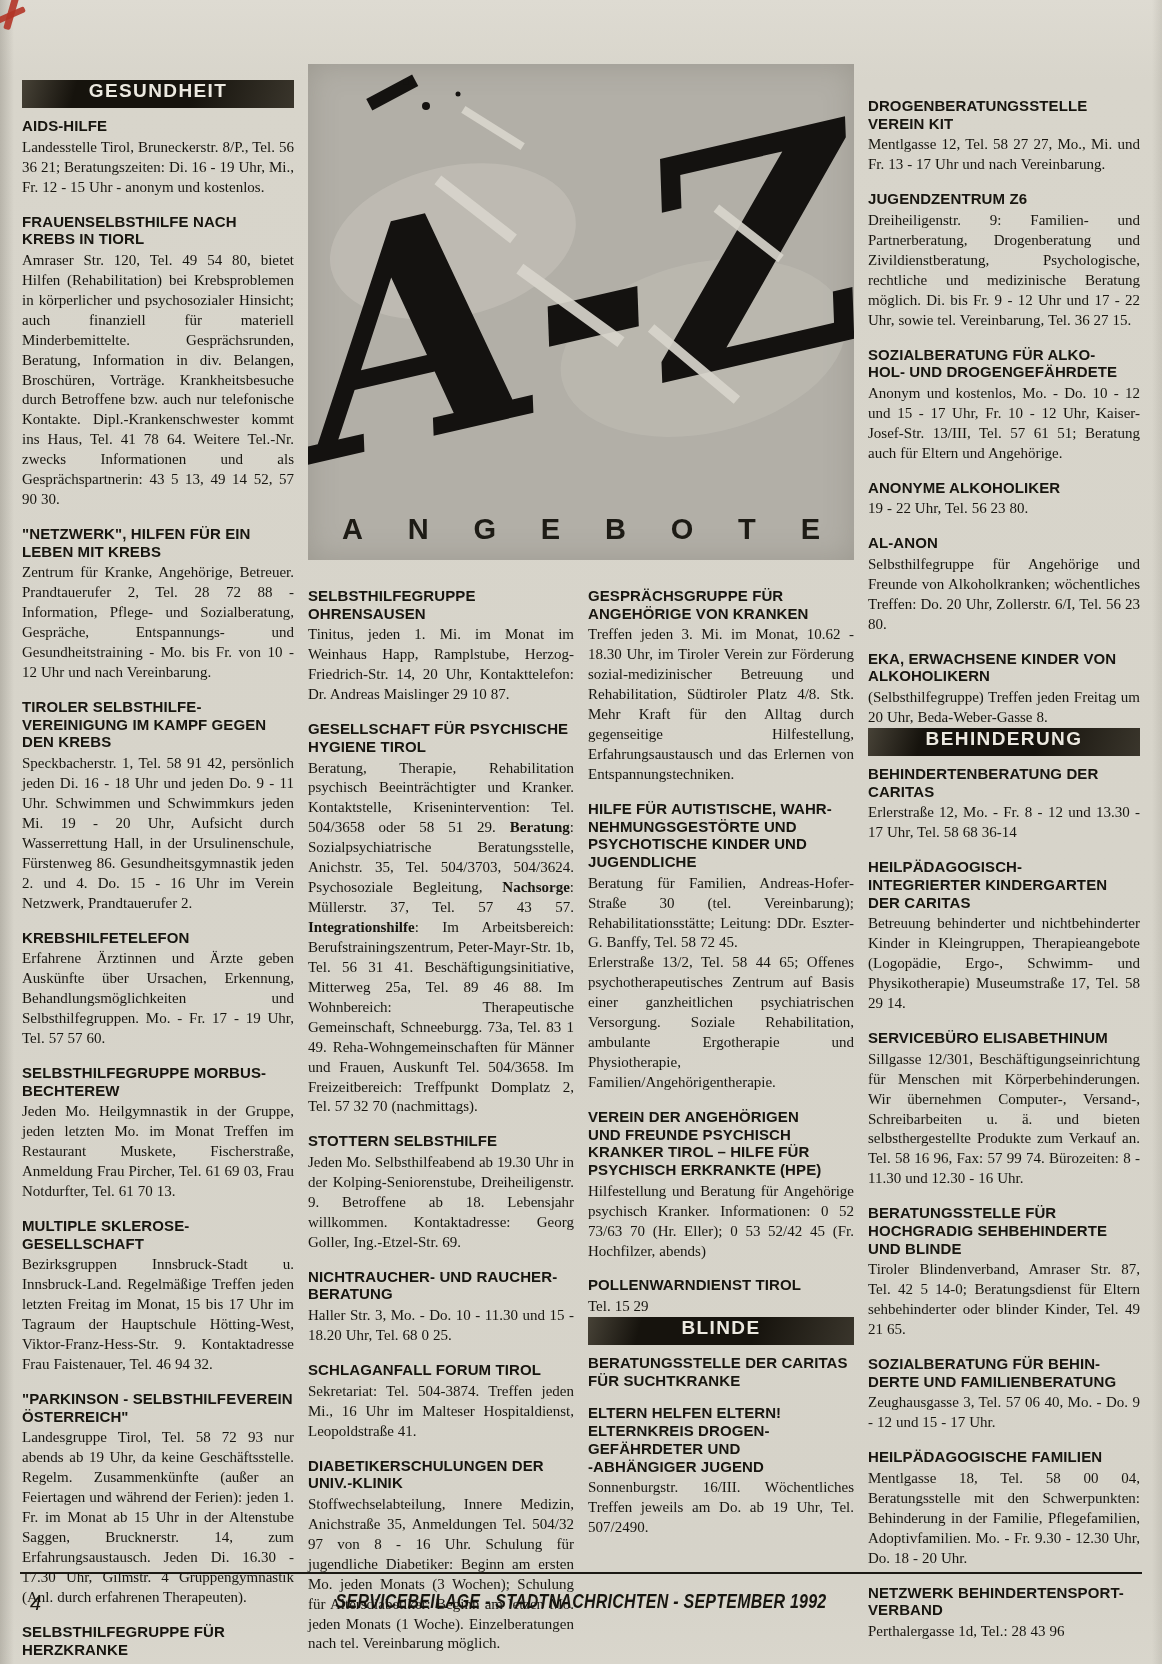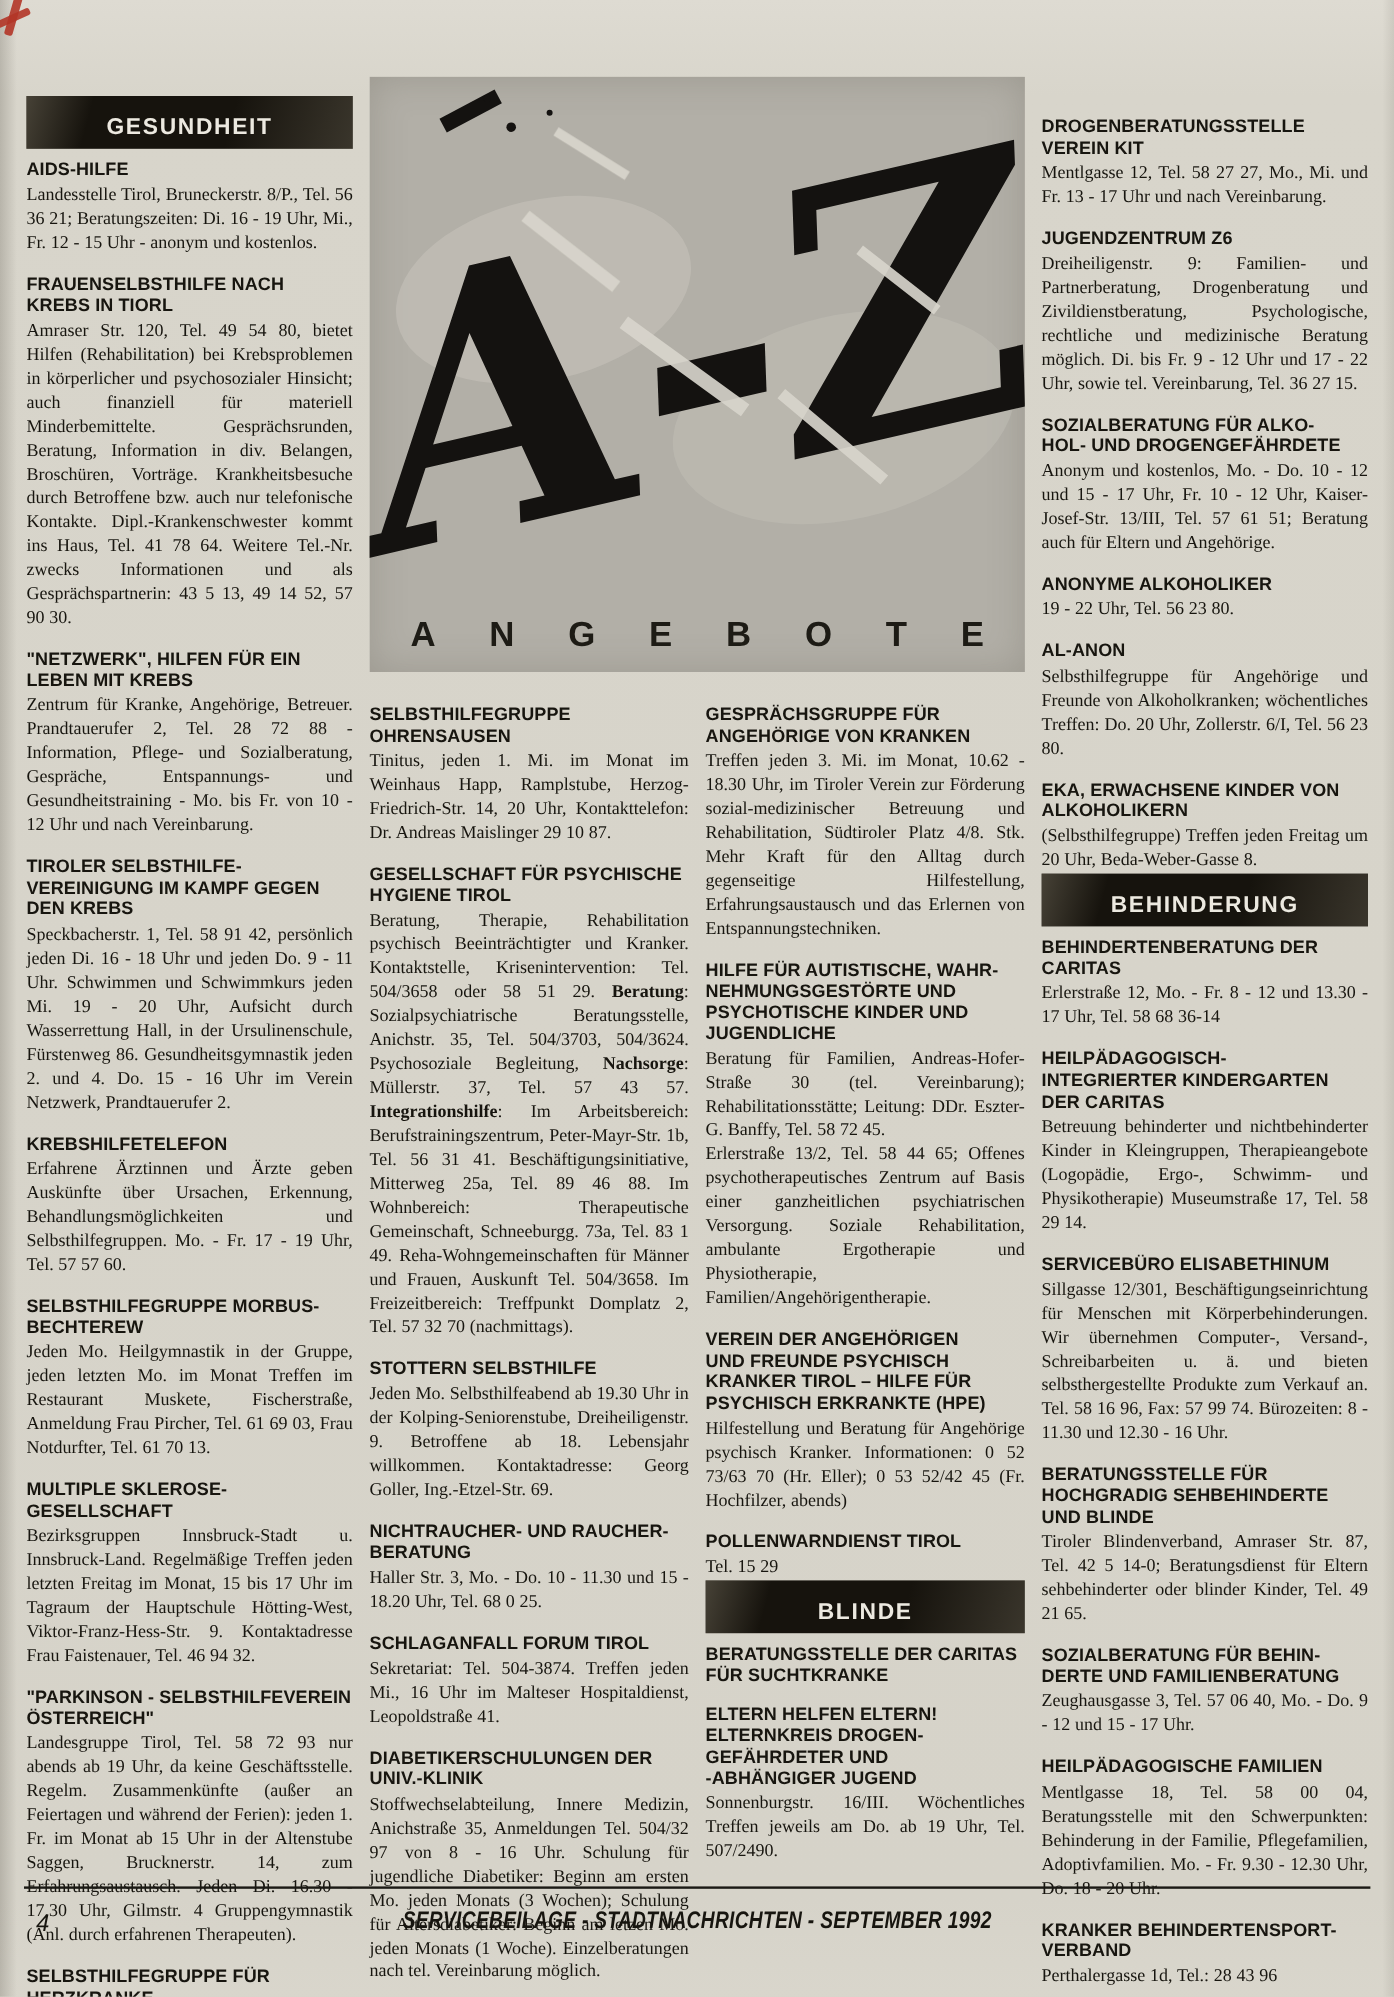--- a/index.html
+++ b/index.html
@@ -19,21 +19,21 @@
   .content{
     position:absolute;left:22px;top:64px;
     display:grid;grid-template-columns:272px 546px 272px;gap:14px;
   }
   .col{min-width:0;}
   .col-1{padding-top:16px;}
   .col-4{padding-top:18px;}
   .middle-cols{display:grid;grid-template-columns:1fr 1fr;gap:14px;}
 
   .section-bar{
-    position:relative;margin:0 0 6px;padding:16px 0 6px;
+    position:relative;margin:0 0 6px;padding:0 0 6px;
     background:#16130d;
     background-image:linear-gradient(105deg,rgba(150,142,122,.38) 0%,rgba(0,0,0,0) 20%,rgba(0,0,0,0) 62%,rgba(150,142,122,.28) 100%);
     color:#ece9e0;text-align:center;
     font-family:"Liberation Sans",sans-serif;font-weight:700;font-size:19px;letter-spacing:1.4px;
   }
   .entry-title{
     margin:15px 0 3px;
     font-family:"Liberation Sans",sans-serif;font-weight:700;font-size:15px;line-height:1.18;
     text-align:left;white-space:pre-line;letter-spacing:.1px;
   }
@@ -216,21 +216,21 @@
         <p class="entry-body">Sillgasse 12/301, Beschäftigungseinrichtung für Menschen mit Körperbehinderungen. Wir übernehmen Computer-, Versand-, Schreibarbeiten u. ä. und bieten selbsthergestellte Produkte zum Verkauf an. Tel. 58 16 96, Fax: 57 99 74. Bürozeiten: 8 - 11.30 und 12.30 - 16 Uhr.</p>
         <h3 class="entry-title">BERATUNGSSTELLE FÜR
 HOCHGRADIG SEHBEHINDERTE
 UND BLINDE</h3>
         <p class="entry-body">Tiroler Blindenverband, Amraser Str. 87, Tel. 42 5 14-0; Beratungsdienst für Eltern sehbehinderter oder blinder Kinder, Tel. 49 21 65.</p>
         <h3 class="entry-title">SOZIALBERATUNG FÜR BEHIN-
 DERTE UND FAMILIENBERATUNG</h3>
         <p class="entry-body">Zeughausgasse 3, Tel. 57 06 40, Mo. - Do. 9 - 12 und 15 - 17 Uhr.</p>
         <h3 class="entry-title">HEILPÄDAGOGISCHE FAMILIEN</h3>
         <p class="entry-body">Mentlgasse 18, Tel. 58 00 04, Beratungsstelle mit den Schwerpunkten: Behinderung in der Familie, Pflegefamilien, Adoptivfamilien. Mo. - Fr. 9.30 - 12.30 Uhr, Do. 18 - 20 Uhr.</p>
-        <h3 class="entry-title">KRANKER BEHINDERTENSPORT-
+        <h3 class="entry-title">NETZWERK BEHINDERTENSPORT-
 VERBAND</h3>
         <p class="entry-body">Perthalergasse 1d, Tel.: 28 43 96</p>
       </div>
   </div>
 
   <div class="footer">
     <div class="footer-inner">
       <span class="page-number">4</span>
       <div class="footer-text">SERVICEBEILAGE - STADTNACHRICHTEN - SEPTEMBER 1992</div>
     </div>

